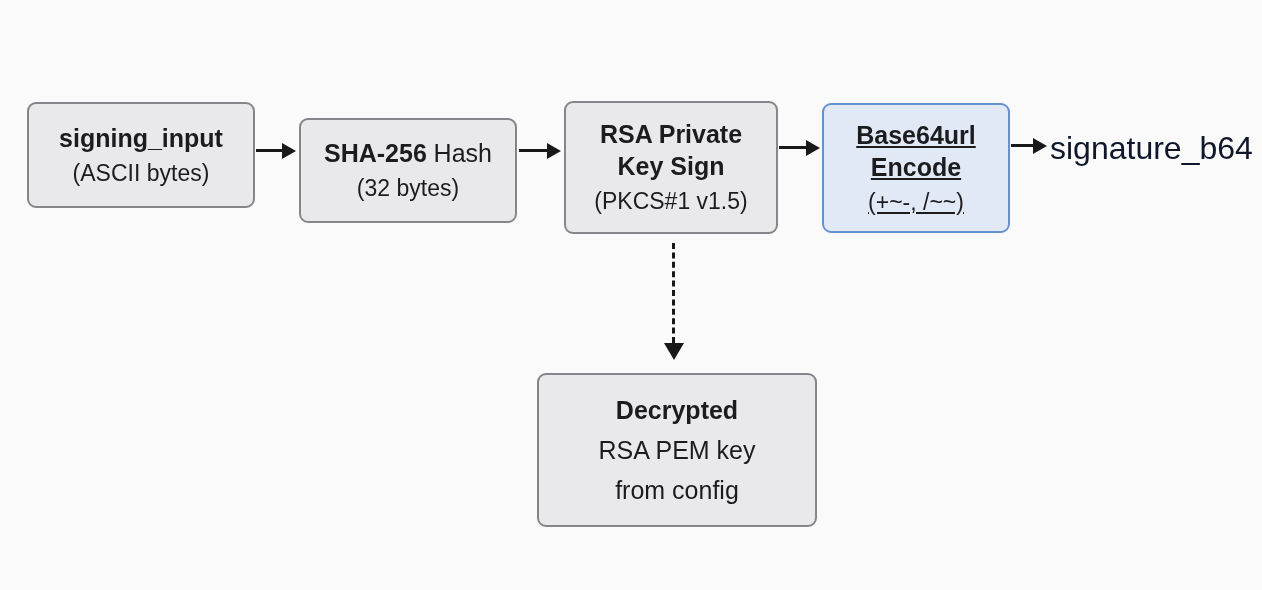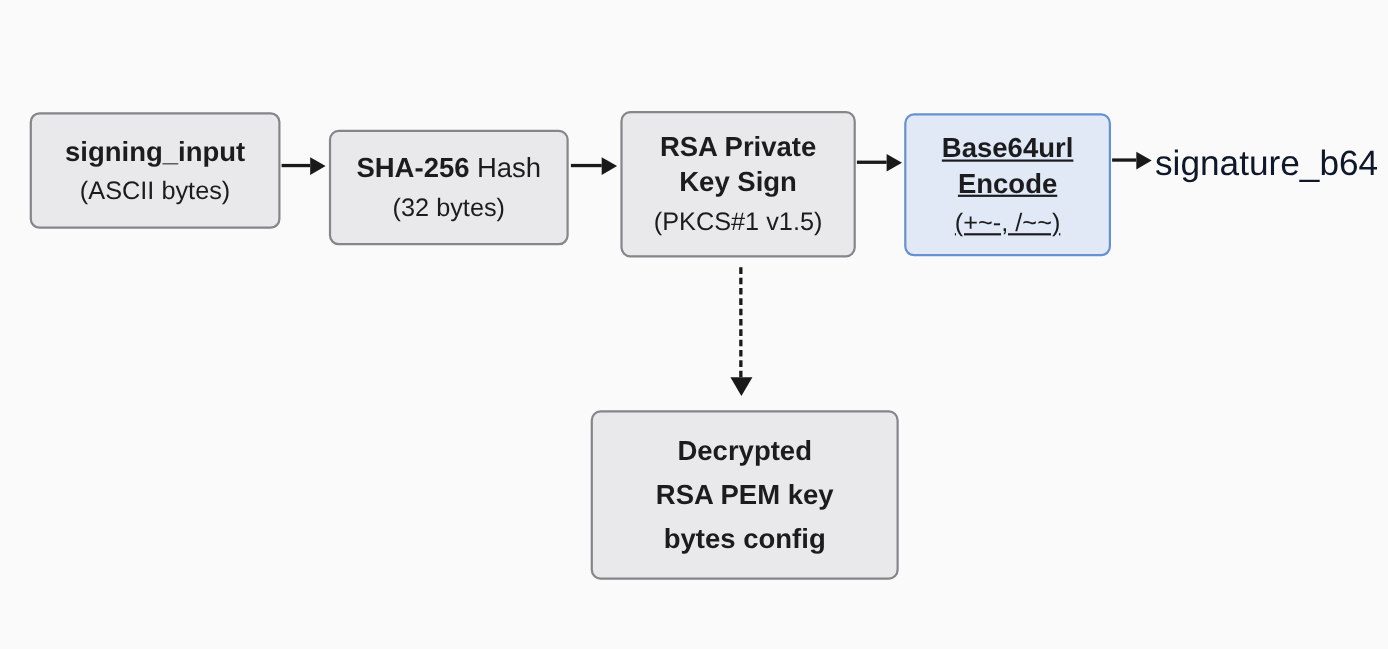--- a/index.html
+++ b/index.html
@@ -42,21 +42,21 @@
     font-weight: 400;
     margin-left: 0.27em;
   }
   .node .subtitle {
     font-weight: 400;
     font-size: 23px;
     line-height: 1.3;
     margin-top: 5px;
   }
   .node .body-line {
-    font-weight: 700;
+    font-weight: 400;
     font-size: 25px;
     line-height: 1.6;
   }
   .node .title.tall { line-height: 1.6; }
 
   #node-signing-input  { left: 27px;  top: 102px; width: 228px; height: 106px; }
   #node-sha256         { left: 299px; top: 118px; width: 218px; height: 105px; }
   #node-rsa-sign       { left: 564px; top: 101px; width: 214px; height: 133px; }
   #node-base64url      { left: 822px; top: 103px; width: 188px; height: 130px; text-decoration: underline; }
   #node-decrypted-key  { left: 537px; top: 373px; width: 280px; height: 154px; }
@@ -148,16 +148,16 @@
 
   <div class="h-arrow" id="arrow-4"></div>
 
   <div class="output-label">signature_b64</div>
 
   <div class="v-arrow" id="arrow-key"></div>
 
   <div class="node" id="node-decrypted-key">
     <div class="title tall">Decrypted</div>
     <div class="body-line">RSA PEM key</div>
-    <div class="body-line">bytes config</div>
+    <div class="body-line">from config</div>
   </div>
 
 </div>
 
 </body></html>

